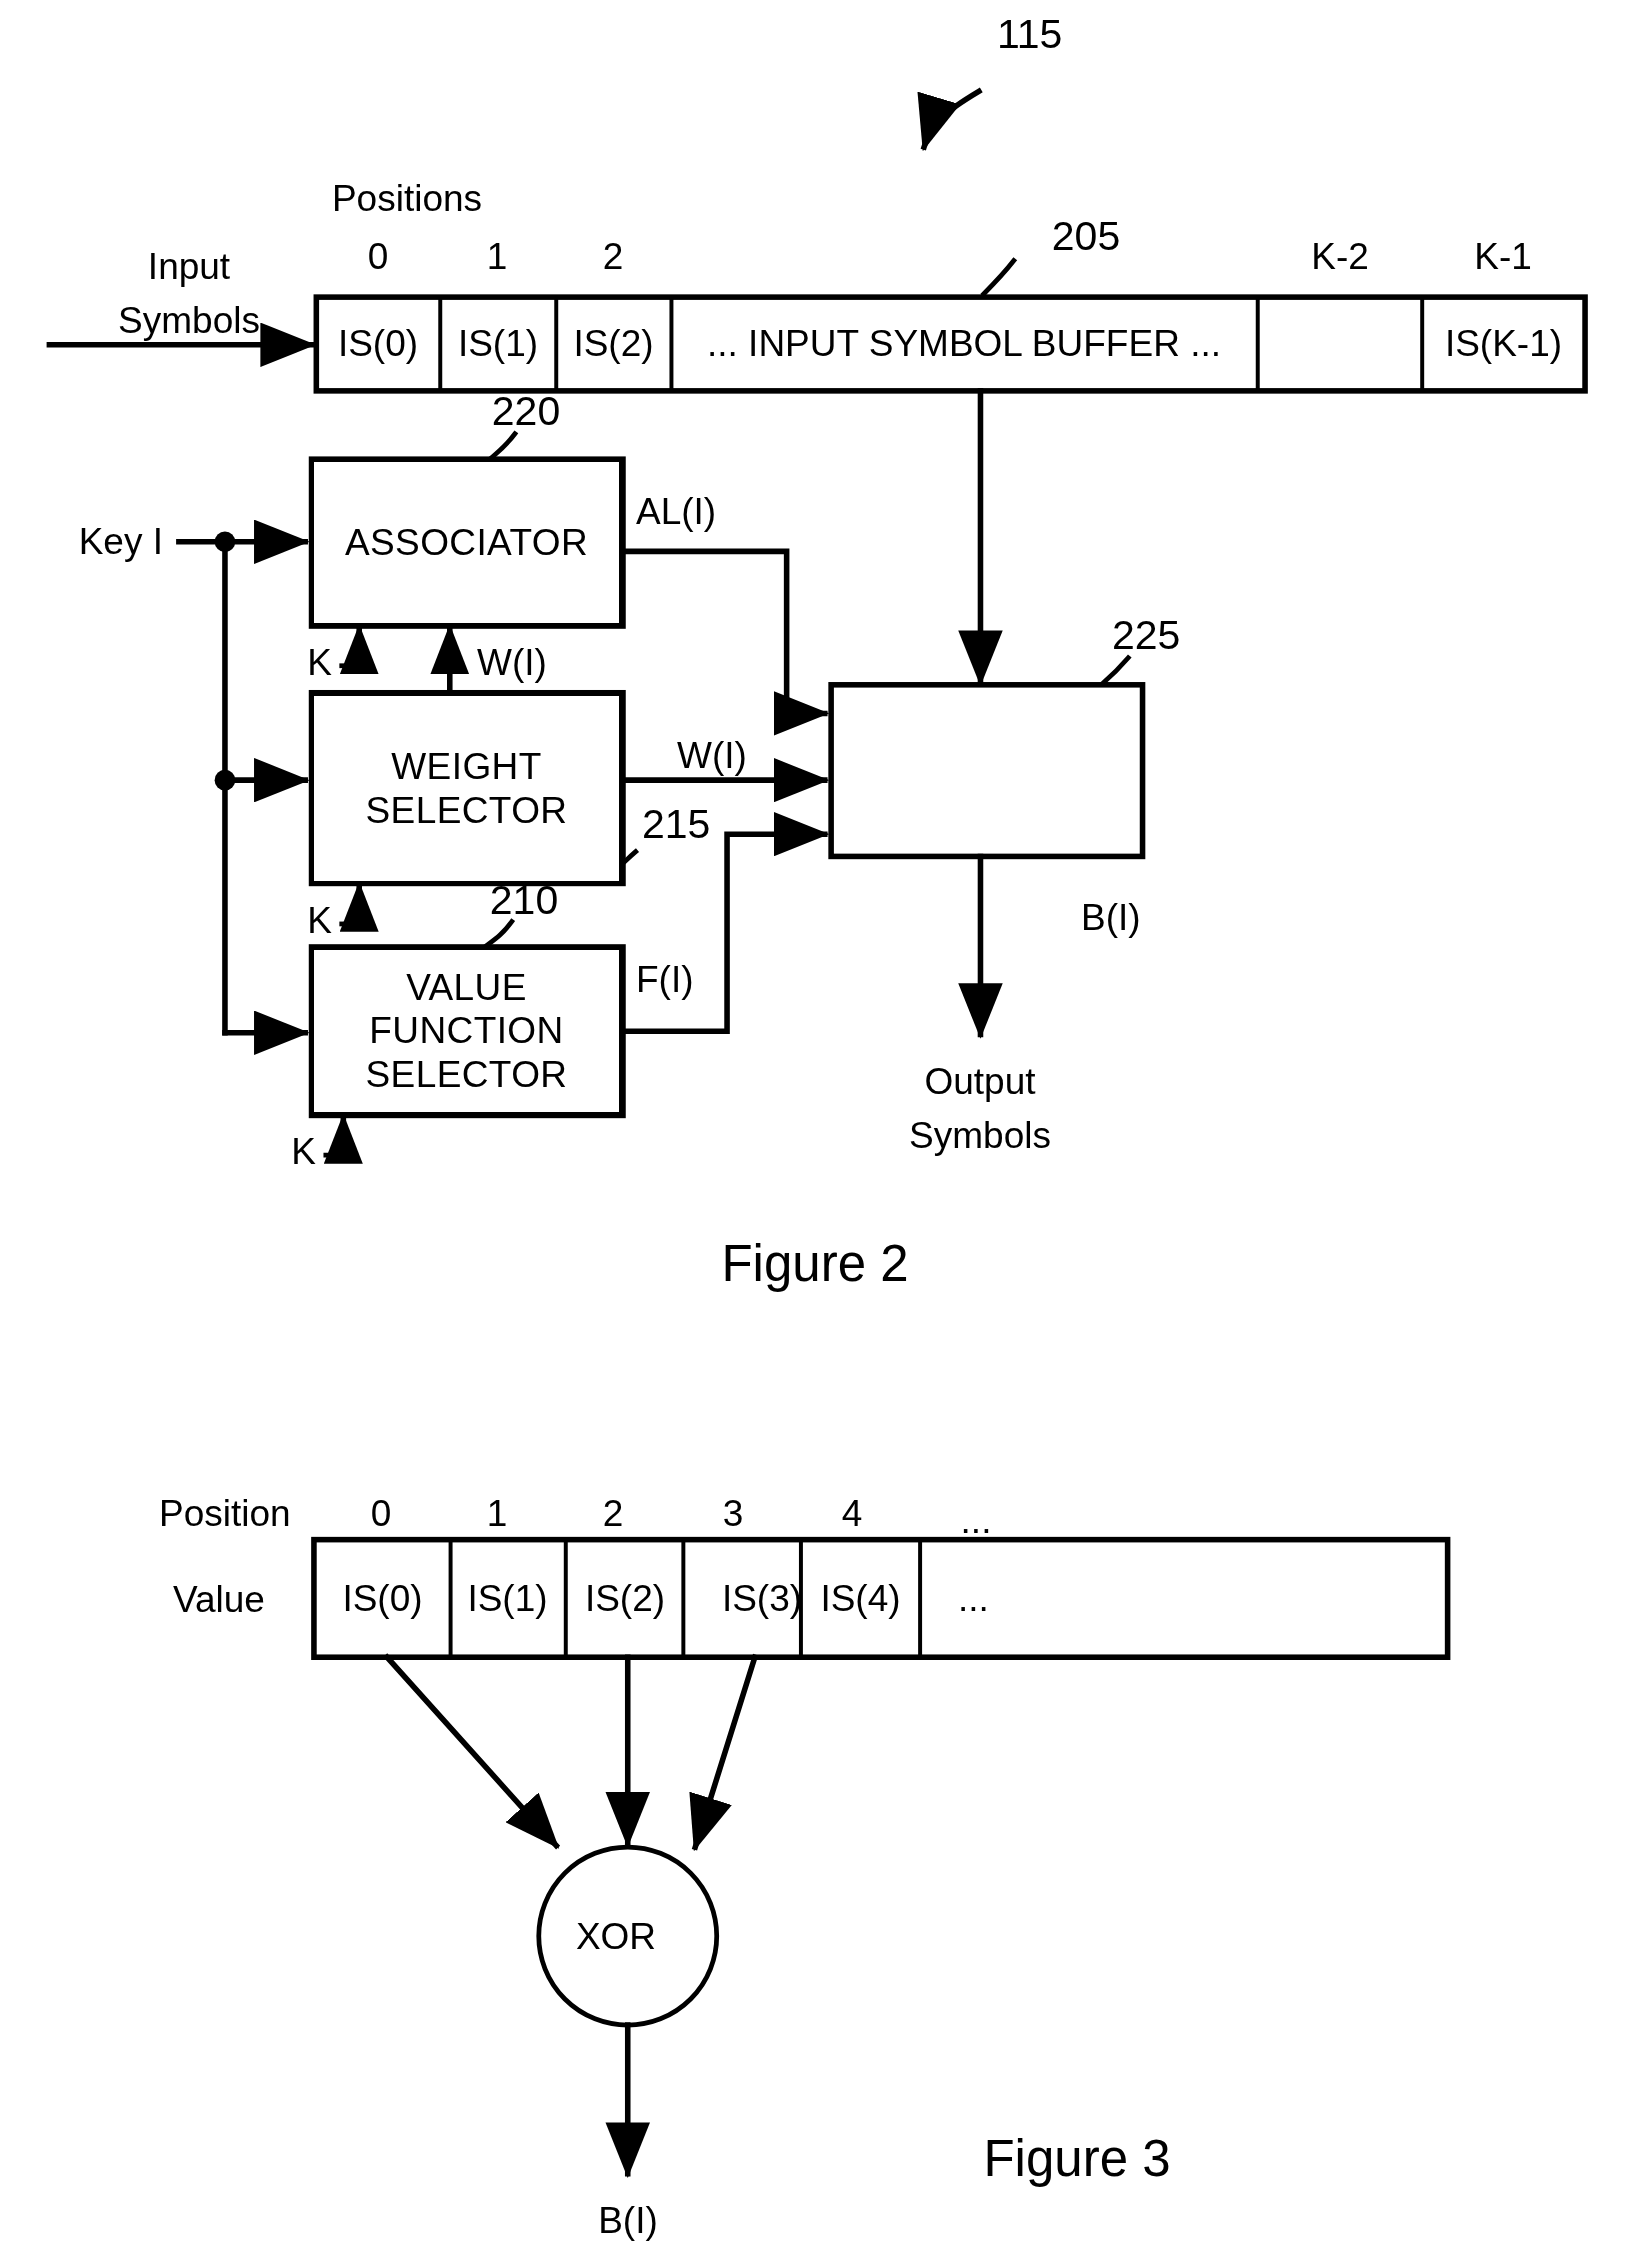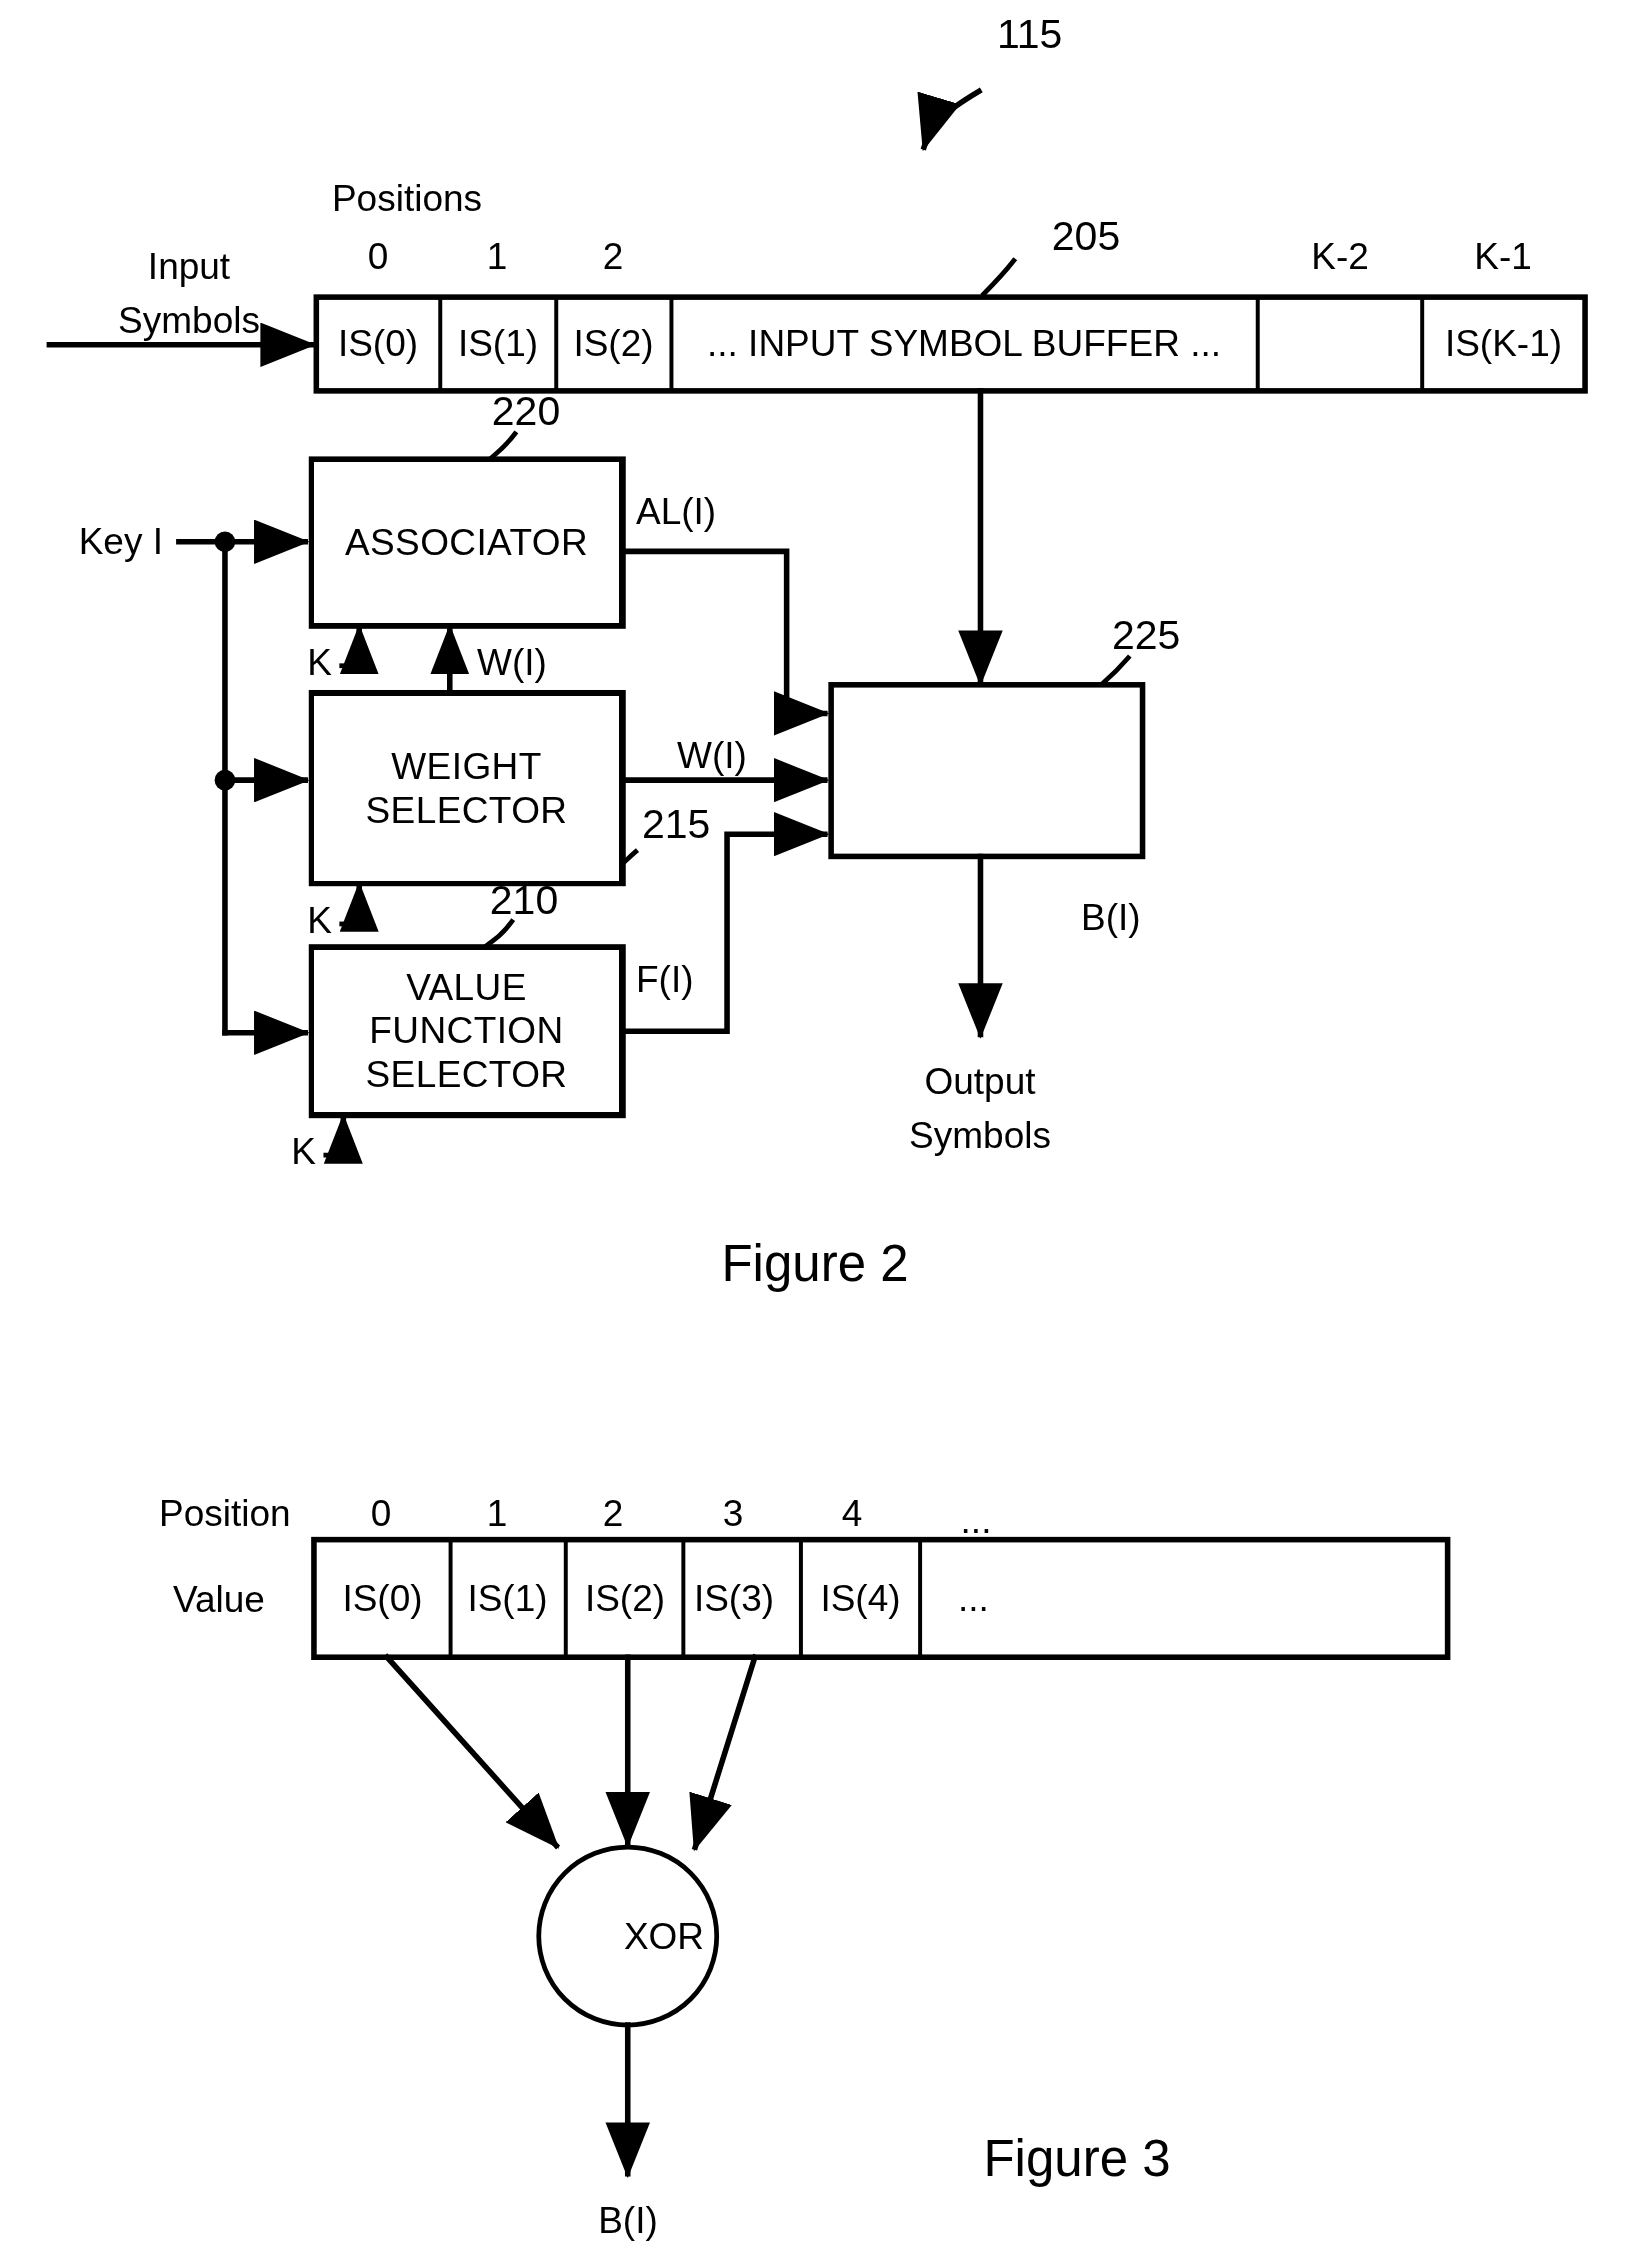--- a/index.html
+++ b/index.html
@@ -208,30 +208,30 @@
 
   <div class="cellbox" style="left:314px;top:1540px;width:137px;height:118px;">
     <span class="t-cell">IS(0)</span>
   </div>
   <div class="cellbox" style="left:450px;top:1540px;width:115px;height:118px;">
     <span class="t-cell">IS(1)</span>
   </div>
   <div class="cellbox" style="left:566px;top:1540px;width:118px;height:118px;">
     <span class="t-cell">IS(2)</span>
   </div>
-  <div class="cellbox" style="left:675px;top:1540px;width:118px;height:118px;">
+  <div class="cellbox" style="left:703px;top:1540px;width:118px;height:118px;">
     <span class="t-cell">IS(3)</span>
   </div>
   <div class="cellbox" style="left:801px;top:1540px;width:119px;height:118px;">
     <span class="t-cell">IS(4)</span>
   </div>
   <div class="cellbox" style="left:920px;top:1540px;width:528px;height:118px;justify-content:flex-start;padding-left:38px;">
     <span class="t-cell">...</span>
   </div>
 
-  <span class="tx t-xor c" style="left:664px;top:1918px;">XOR</span>
+  <span class="tx t-xor c" style="left:616px;top:1918px;">XOR</span>
 
   <span class="tx t-sig c" style="left:628px;top:2202px;">B(I)</span>
 
   <span class="tx t-fig c" style="left:1057px;top:2133px;">Figure 3</span>
 
 </div>
 
 
 </body></html>

